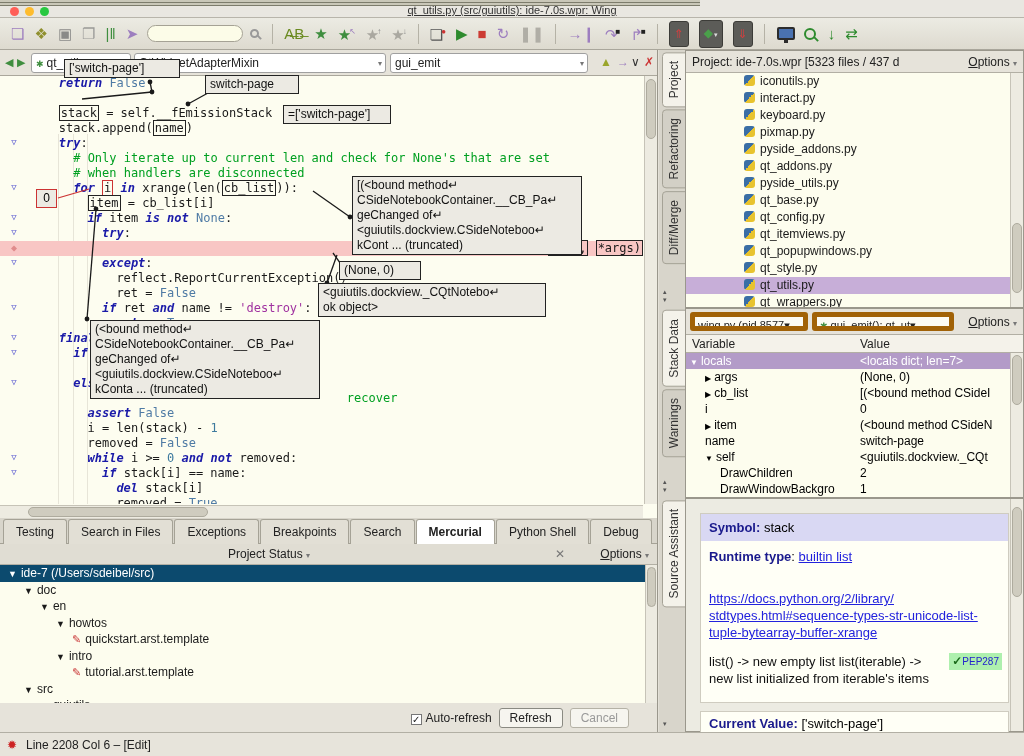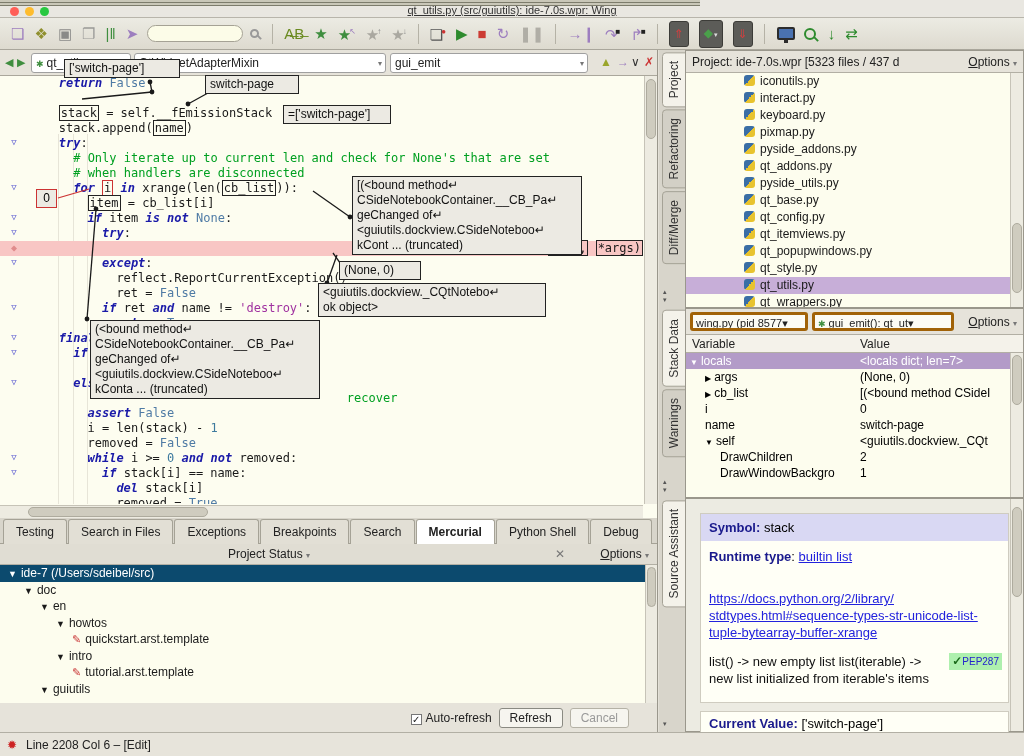--- a/index.html
+++ b/index.html
@@ -109,21 +109,21 @@
   #stackhead2 { position:absolute; left:0; top:26px; right:0; height:18px;
     background:#f4f2ea; border-bottom:1px solid #b2afa4; font-size:12px; color:#222; }
   #stackbody { position:absolute; left:0; top:44px; right:13px; bottom:0; overflow:hidden; }
   .srow { height:16px; line-height:16px; font-size:12px; position:relative;
     white-space:nowrap; }
   .srow.ssel { background:#b39bc8; color:#fff; }
   .sexp { font-size:8px; margin-right:3px; }
   .sname { display:inline-block; }
   .sval { position:absolute; left:174px; top:0; right:0; overflow:hidden; }
   .scombo { position:absolute; top:3px; height:19px; background:#fcfbf4;
-    border:3px solid #a16207; border-radius:3px; font-size:11px; color:#222;
+    border:5px solid #a16207; border-radius:3px; font-size:11px; color:#222;
     padding:2px 3px; white-space:nowrap; overflow:hidden; }
 
   #sacard { position:absolute; left:14px; right:14px; top:14px; height:190px;
     background:#fffff6; border:1px solid #cfccc0; font-size:13px; }
   #saband { background:#d9d8f3; padding:6px 8px; }
   .salabel { color:#1a1a8c; font-weight:bold; }
   .salink { color:#2222dd; text-decoration:underline; }
   #saruntime { padding:8px 8px 14px 8px; }
   #saurl { padding:12px 8px 2px 8px; line-height:17px; }
   #sasig { padding:10px 8px 2px 8px; line-height:17px; color:#111; position:relative; }
@@ -391,20 +391,21 @@
       </div>
       <div id="stackhead2">
         <span style="position:absolute;left:6px;top:2px">Variable</span>
         <span style="position:absolute;left:174px;top:2px">Value</span>
       </div>
       <div id="stackbody">
           <div class="srow ssel"><span class="sname" style="padding-left: 4px;"><span class="sexp">▼</span><span>locals</span></span><span class="sval">&lt;locals dict; len=7&gt;</span></div>
           <div class="srow"><span class="sname" style="padding-left: 19px;"><span class="sexp">▶</span><span>args</span></span><span class="sval">(None, 0)</span></div>
           <div class="srow"><span class="sname" style="padding-left: 19px;"><span class="sexp">▶</span><span>cb_list</span></span><span class="sval">[(&lt;bound method CSideI</span></div>
           <div class="srow"><span class="sname" style="padding-left: 19px;"><span>i</span></span><span class="sval">0</span></div>
+          <div class="srow"><span class="sname" style="padding-left: 19px;"><span class="sexp">▶</span><span>item</span></span><span class="sval">(&lt;bound method CSideN</span></div>
           <div class="srow"><span class="sname" style="padding-left: 19px;"><span>name</span></span><span class="sval">switch-page</span></div>
           <div class="srow"><span class="sname" style="padding-left: 19px;"><span class="sexp">▼</span><span>self</span></span><span class="sval">&lt;guiutils.dockview._CQt</span></div>
           <div class="srow"><span class="sname" style="padding-left: 34px;"><span>DrawChildren</span></span><span class="sval">2</span></div>
           <div class="srow"><span class="sname" style="padding-left: 34px;"><span>DrawWindowBackgro</span></span><span class="sval">1</span></div>
         </div>
       <div class="vsb" style="right:0;top:44px;bottom:0">
         <span class="thumb" style="left:1px;width:10px;top:2px;height:50px"></span>
       </div>
     </div>
   </div>
@@ -447,20 +448,21 @@
     <span id="boptions"><u>O</u>ptions <span style="font-size:8px;color:#777">▾</span></span>
   </div>
   <div id="mtree">
       <div class="trow tsel" style="padding-left: 8px;"><span class="texp">▼</span><span>ide-7 (/Users/sdeibel/src)</span></div>
       <div class="trow" style="padding-left: 24px;"><span class="texp">▼</span><span>doc</span></div>
       <div class="trow" style="padding-left: 40px;"><span class="texp">▼</span><span>en</span></div>
       <div class="trow" style="padding-left: 56px;"><span class="texp">▼</span><span>howtos</span></div>
       <div class="trow" style="padding-left: 72px;"><span class="pencil">✎</span><span>quickstart.arst.template</span></div>
       <div class="trow" style="padding-left: 56px;"><span class="texp">▼</span><span>intro</span></div>
       <div class="trow" style="padding-left: 72px;"><span class="pencil">✎</span><span>tutorial.arst.template</span></div>
+      <div class="trow" style="padding-left: 24px;"><span class="texp">▼</span><span>src</span></div>
       <div class="trow" style="padding-left: 40px;"><span class="texp">▼</span><span>guiutils</span></div>
     </div>
   <div class="vsb" style="right:0;top:47px;bottom:29px;width:12px">
     <span class="thumb" style="left:1px;width:9px;top:2px;height:40px"></span>
   </div>
   <div id="bcontrols">
     <span><span class="cbx">✓</span><span>Auto-refresh</span></span>
     <span class="btn">Refresh</span>
     <span class="btn disabled">Cancel</span>
   </div>

